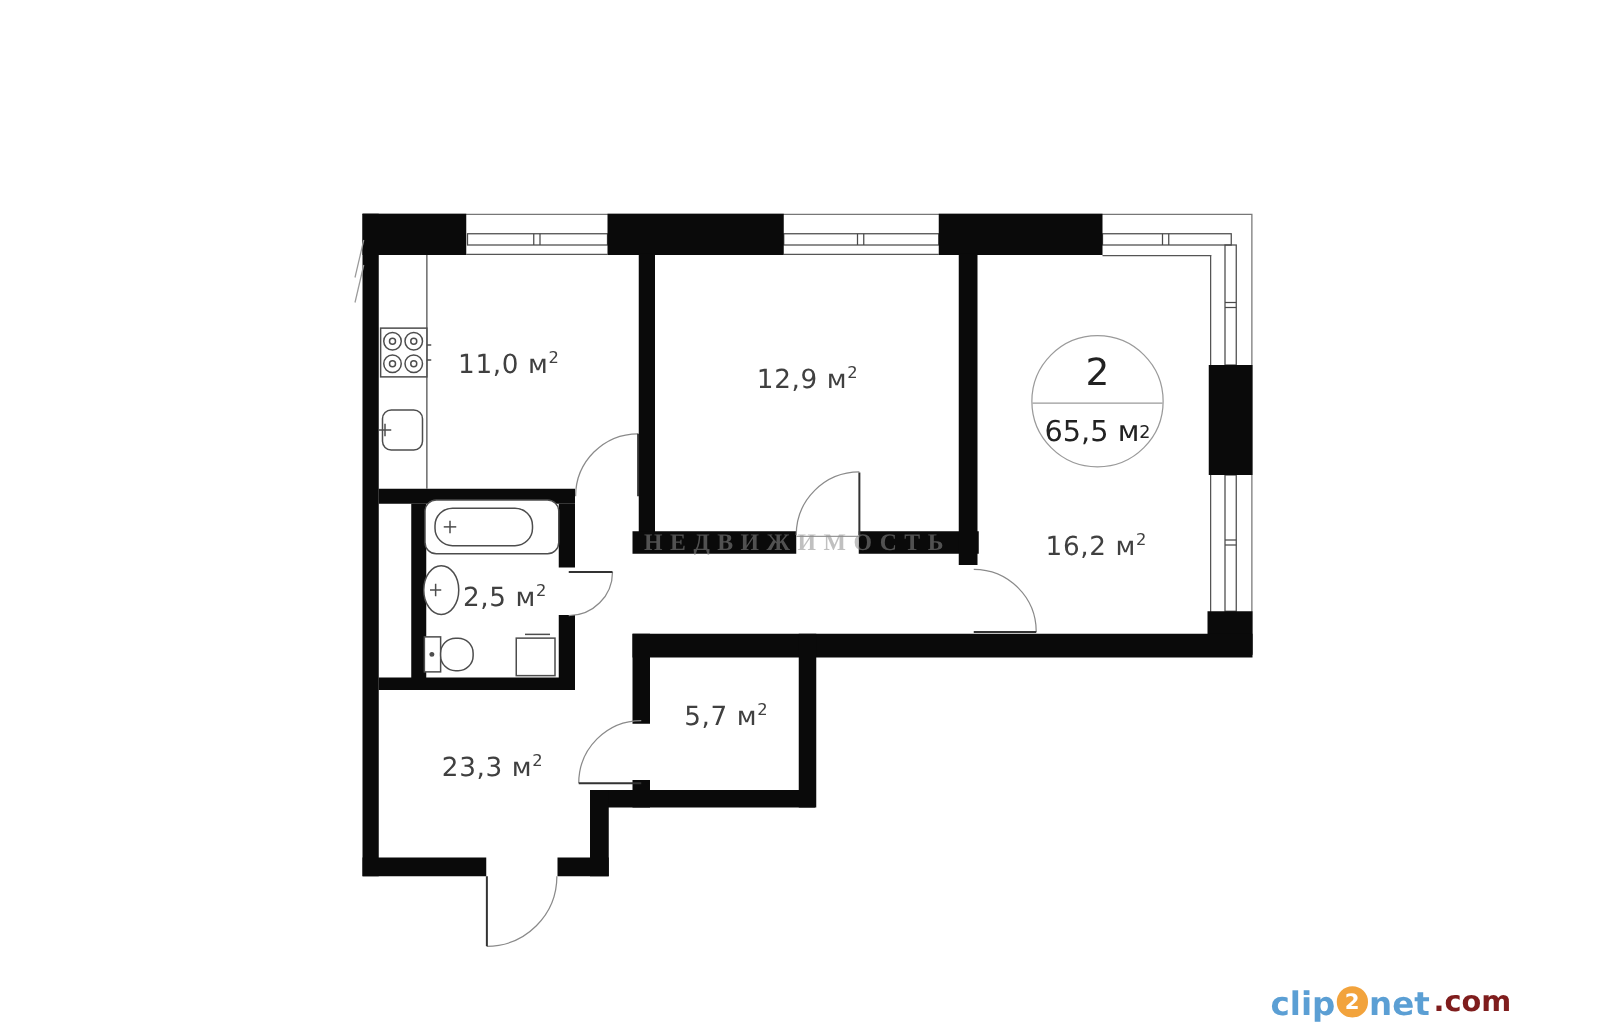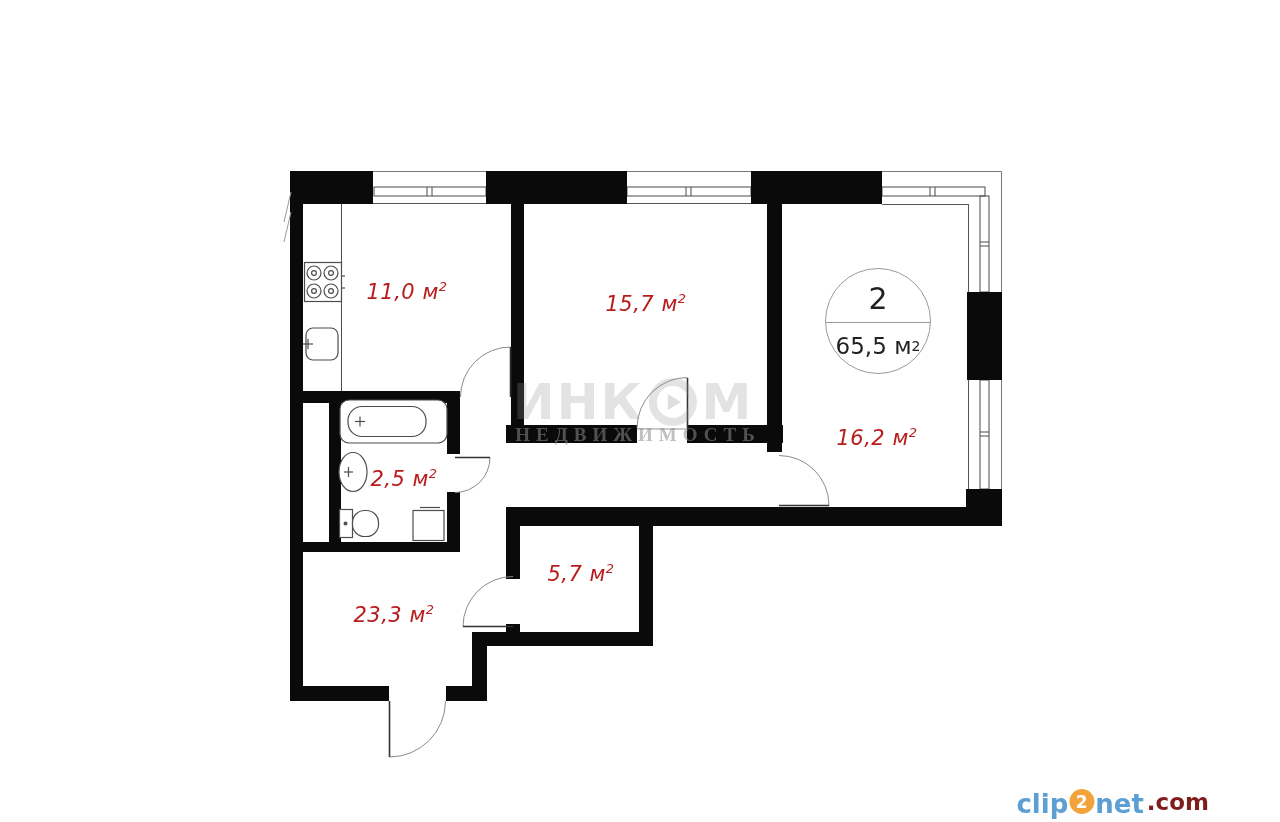--- a/index.html
+++ b/index.html
@@ -1,20 +1,20 @@
 <!DOCTYPE html>
 <html><head>
 <meta charset="utf-8">
 <style>
   html,body{margin:0;padding:0;background:#fff;}
   #canvas{position:relative;width:1280px;height:822px;background:#ffffff;overflow:hidden;
           font-family:"DejaVu Sans",sans-serif;}
   #plan-svg{position:absolute;left:0;top:0;}
   .arealabel{position:absolute;transform:translate(-50%,-50%);white-space:nowrap;
-             font-size:21px;color:#b91c1c;letter-spacing:.5px;font-style:italic;}
+             font-size:21px;color:#404040;letter-spacing:.5px;}
   .arealabel sup{font-size:13px;}
   
   #badge{position:absolute;left:825px;top:268px;width:104px;height:104px;border:1px solid #9a9a9a;
          border-radius:50%;background:#fff;display:flex;flex-direction:column;align-items:center;}
   #badge .half{flex:1;display:flex;align-items:center;justify-content:center;width:100%;color:#222;}
   #badge .rooms{font-size:30px;padding-top:6px;}
   #badge .divider{width:100%;height:1px;background:#9a9a9a;}
   #badge .area{font-size:23px;padding-bottom:4px;}
   #badge sup{font-size:14px;}
   
@@ -167,42 +167,35 @@
         <circle cx="345.5" cy="523.5" r="1.4" fill="#4d4d4d"></circle>
       </g>
 
       <g>
         <rect x="413" y="510.5" width="31" height="30"></rect>
         <line x1="420" y1="507.5" x2="440" y2="507.5"></line>
       </g>
     </g>
   </svg>
 
-  <div id="wm1">
-    <span>ИНК</span>
-    <span class="o-ring">
-      <span class="play"></span>
-    </span>
-    <span>М</span>
-  </div>
   <div id="wm2">НЕДВИЖИМОСТЬ</div>
 
   <div id="badge">
     <div class="half rooms">2</div>
     <div class="divider"></div>
     <div class="half area">
       <span>65,5</span>&nbsp;<span>м</span><sup>2</sup>
     </div>
   </div>
 
   <div class="arealabel" style="left:407px;top:291px">
     <span>11,0</span>&nbsp;<span>м</span><sup>2</sup>
   </div>
   <div class="arealabel" style="left:646px;top:303px">
-    <span>15,7</span>&nbsp;<span>м</span><sup>2</sup>
+    <span>12,9</span>&nbsp;<span>м</span><sup>2</sup>
   </div>
   <div class="arealabel" style="left:877px;top:437px">
     <span>16,2</span>&nbsp;<span>м</span><sup>2</sup>
   </div>
   <div class="arealabel" style="left:404px;top:478px">
     <span>2,5</span>&nbsp;<span>м</span><sup>2</sup>
   </div>
   <div class="arealabel" style="left:581px;top:573px">
     <span>5,7</span>&nbsp;<span>м</span><sup>2</sup>
   </div>

